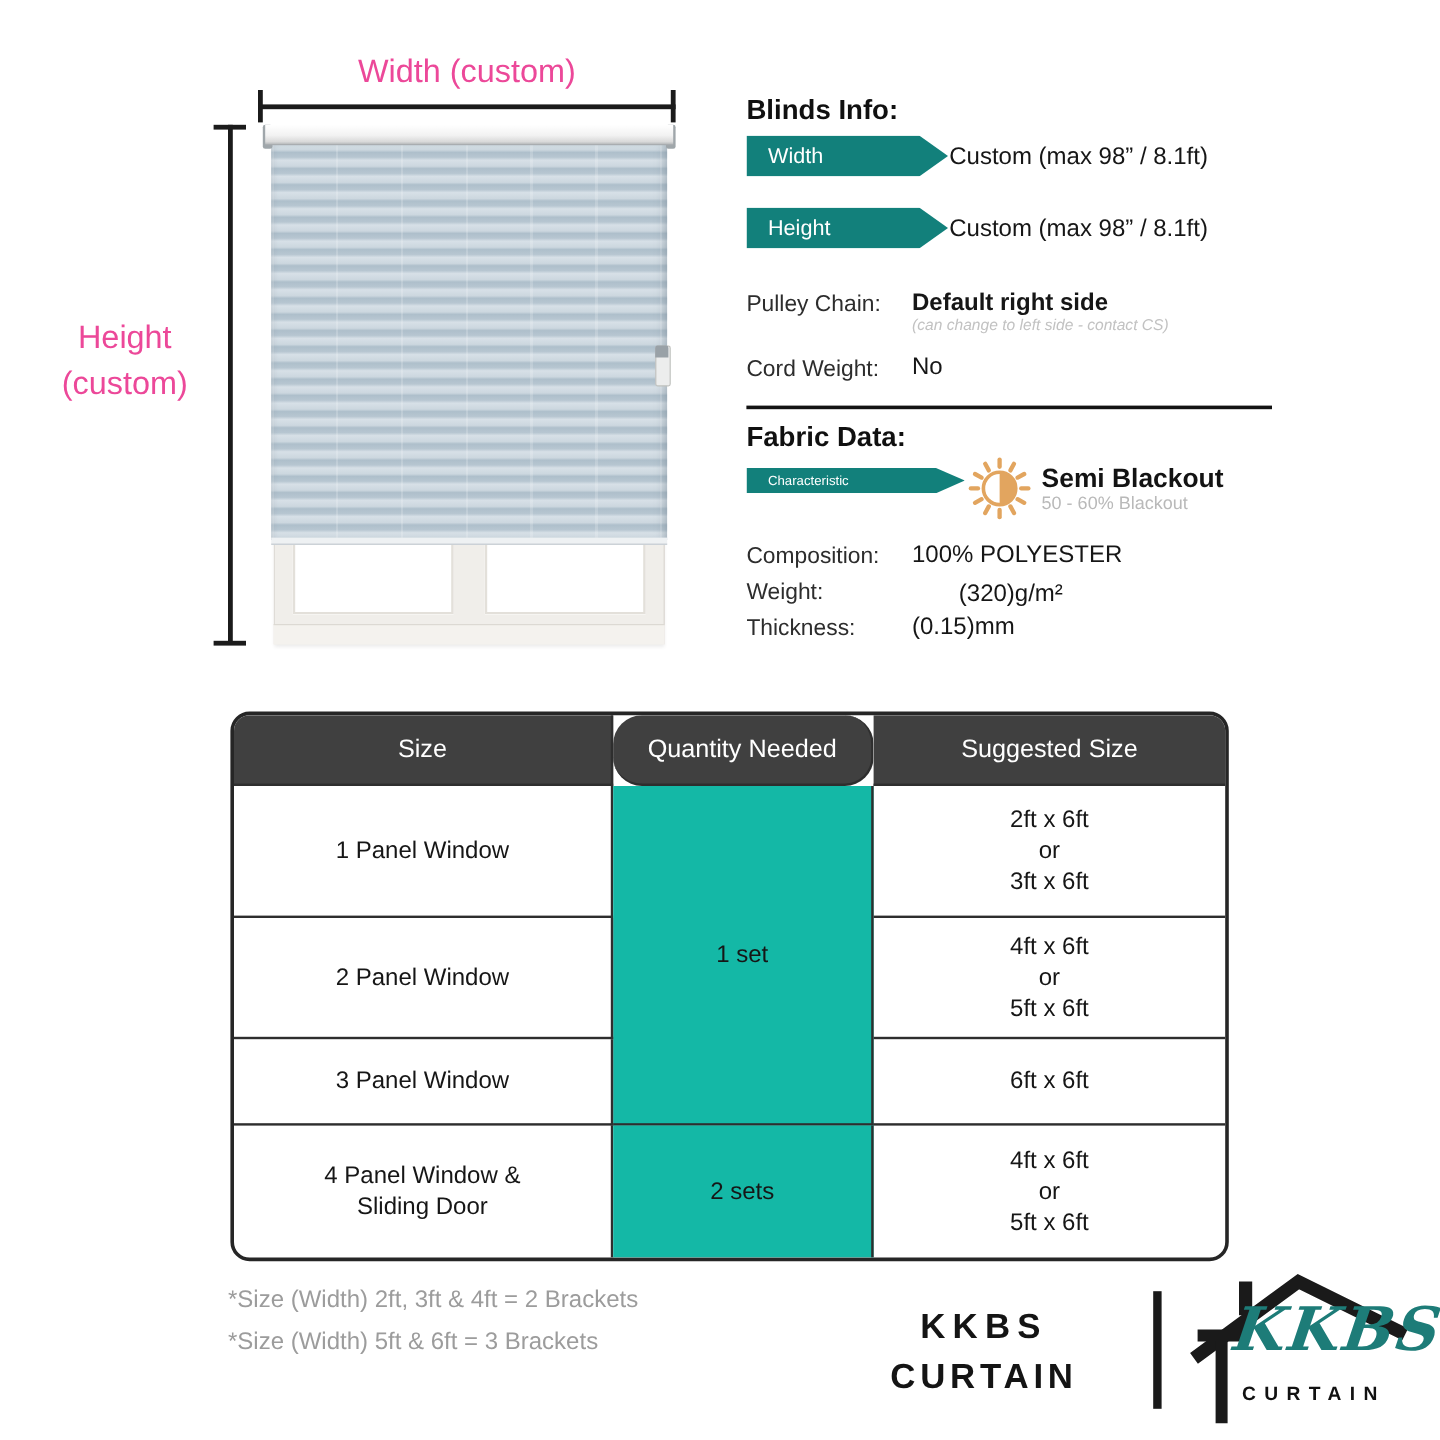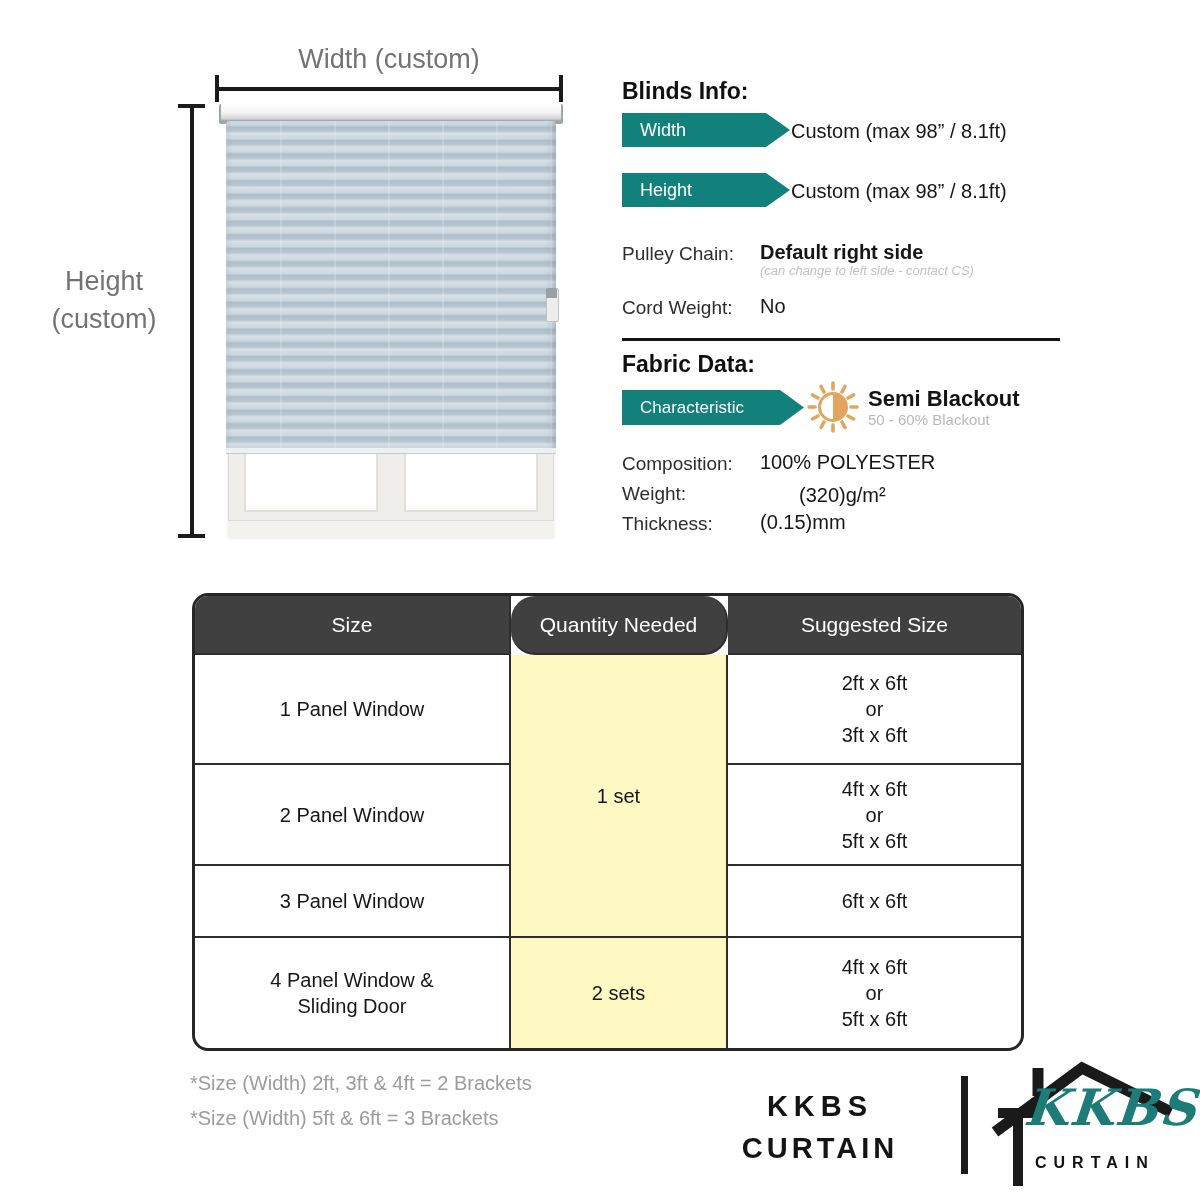--- a/index.html
+++ b/index.html
@@ -1,21 +1,21 @@
 <!DOCTYPE html>
 <html><head>
 <meta charset="utf-8">
 <style>
   html,body{margin:0;padding:0;background:#fff;}
   .canvas{position:relative;width:1200px;height:1200px;background:#ffffff;
           font-family:"Liberation Sans", sans-serif;color:#1b1b1b;overflow:hidden;}
   .abs{position:absolute;}
 
   
-  .dim-label{font-size:27px;color:#737373;}
+  .dim-label{font-size:27px;color:#ec4899;}
   .width-label{left:215px;top:44px;width:348px;text-align:center;}
   .h-line{background:#1b1b1b;height:3.5px;}
   .v-line{background:#1b1b1b;width:3.5px;}
   .height-label{left:28px;top:262px;width:152px;text-align:center;line-height:38px;}
 
   
   .head-rail{left:221px;top:104px;width:340px;height:16px;
              background:linear-gradient(180deg,#ffffff 0%,#f2f2f2 55%,#d9d9d9 88%,#b9bcbd 100%);
              border-bottom:1px solid #a9adb0;}
   .rail-cap{top:104px;width:8px;height:20px;background:#9fa6aa;border-radius:2px;}
@@ -47,21 +47,21 @@
   .semi-bold{font-size:22px;font-weight:700;color:#131313;}
 
   
   .table{left:192px;top:593px;width:826px;height:452px;display:grid;
          grid-template-columns:316px 217px 293px;
          grid-template-rows:59px 110px 101px 72px 110px;
          border:3px solid #262626;border-radius:16px;overflow:hidden;background:#fff;}
   .tc{display:flex;align-items:center;justify-content:center;text-align:center;}
   .th{background:#404040;color:#ffffff;font-size:21px;font-weight:500;}
   .td{font-size:20px;color:#161616;line-height:26px;white-space:pre-line;}
-  .cream{background:#fef9c3;}
+  .cream{background:#14b8a6;}
   .bR{border-right:2.5px solid #2e2e2e;}
   .bB{border-bottom:2.5px solid #2e2e2e;}
 
   
   .footnote{left:190px;font-size:20px;color:#9c9c9c;}
   .wordmark{left:700px;top:1090px;width:240px;text-align:center;color:#141414;font-weight:800;}
   .wordmark .l1{font-size:29px;letter-spacing:6px;}
   .wordmark .l2{font-size:29px;letter-spacing:4px;margin-top:9px;}
   .brand-bar{left:961px;top:1076px;width:7px;height:98px;background:#1a1a1a;}
   .logo-box{left:985px;top:1052px;width:210px;height:140px;}
@@ -116,21 +116,21 @@
   <div class="abs val" style="top:241px;font-weight:bold;">Default right side</div>
   <div class="abs note" style="left:760px;top:263px;">(can change to left side - contact CS)</div>
 
   <div class="abs lbl" style="top:297px;">Cord Weight:</div>
   <div class="abs val" style="top:295px;">No</div>
 
   <div class="abs divider"></div>
 
   <div class="abs sec-title" style="top:351px;">Fabric Data:</div>
 
-  <div class="abs tag" style="left:622px;top:390px;width:164px;height:35px;font-size:17px;">
+  <div class="abs tag" style="left:622px;top:390px;width:164px;height:21px;font-size:11px;">
     <span>Characteristic</span>
   </div>
 
   <svg class="abs" style="left:806px;top:380px;" width="54" height="54" viewBox="0 0 54 54">
     <g stroke="#E2A55F" stroke-width="3.6" stroke-linecap="round">
       <line x1="27" y1="3" x2="27" y2="9"></line>
       <line x1="39" y1="6.5" x2="36" y2="12"></line>
       <line x1="47.5" y1="15" x2="42" y2="18"></line>
       <line x1="51" y1="27" x2="45" y2="27"></line>
       <line x1="47.5" y1="39" x2="42" y2="36"></line>

